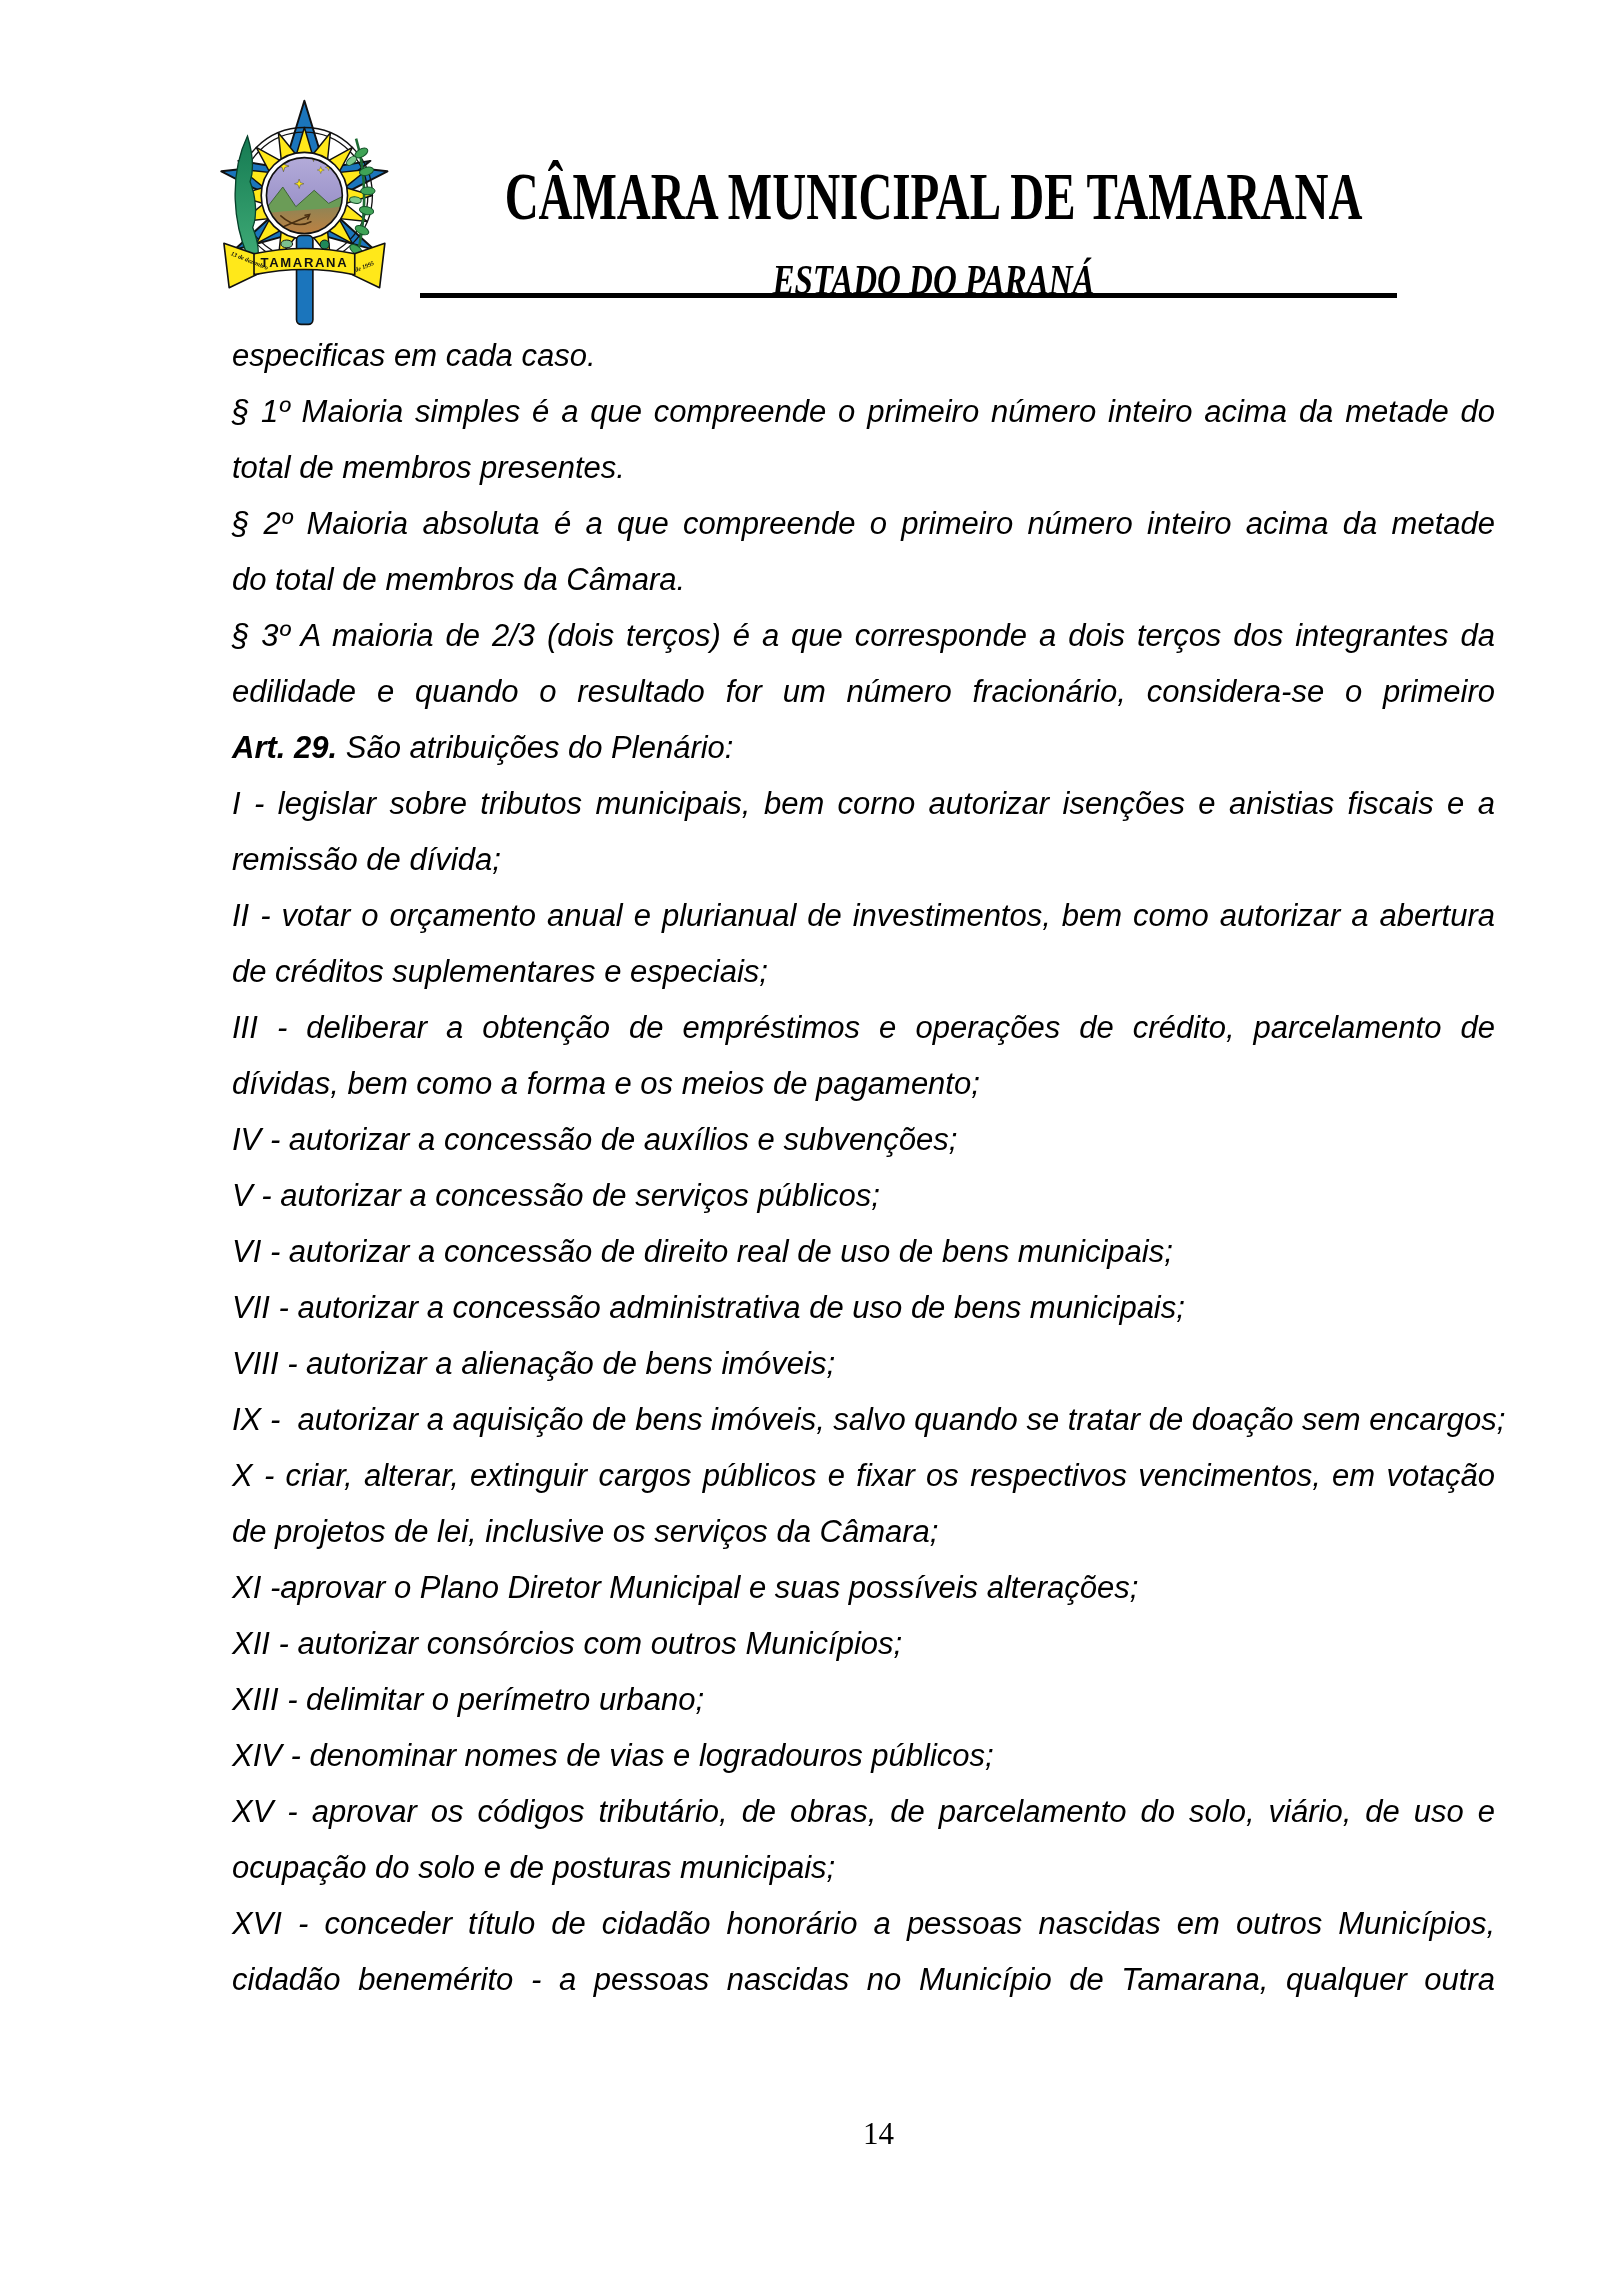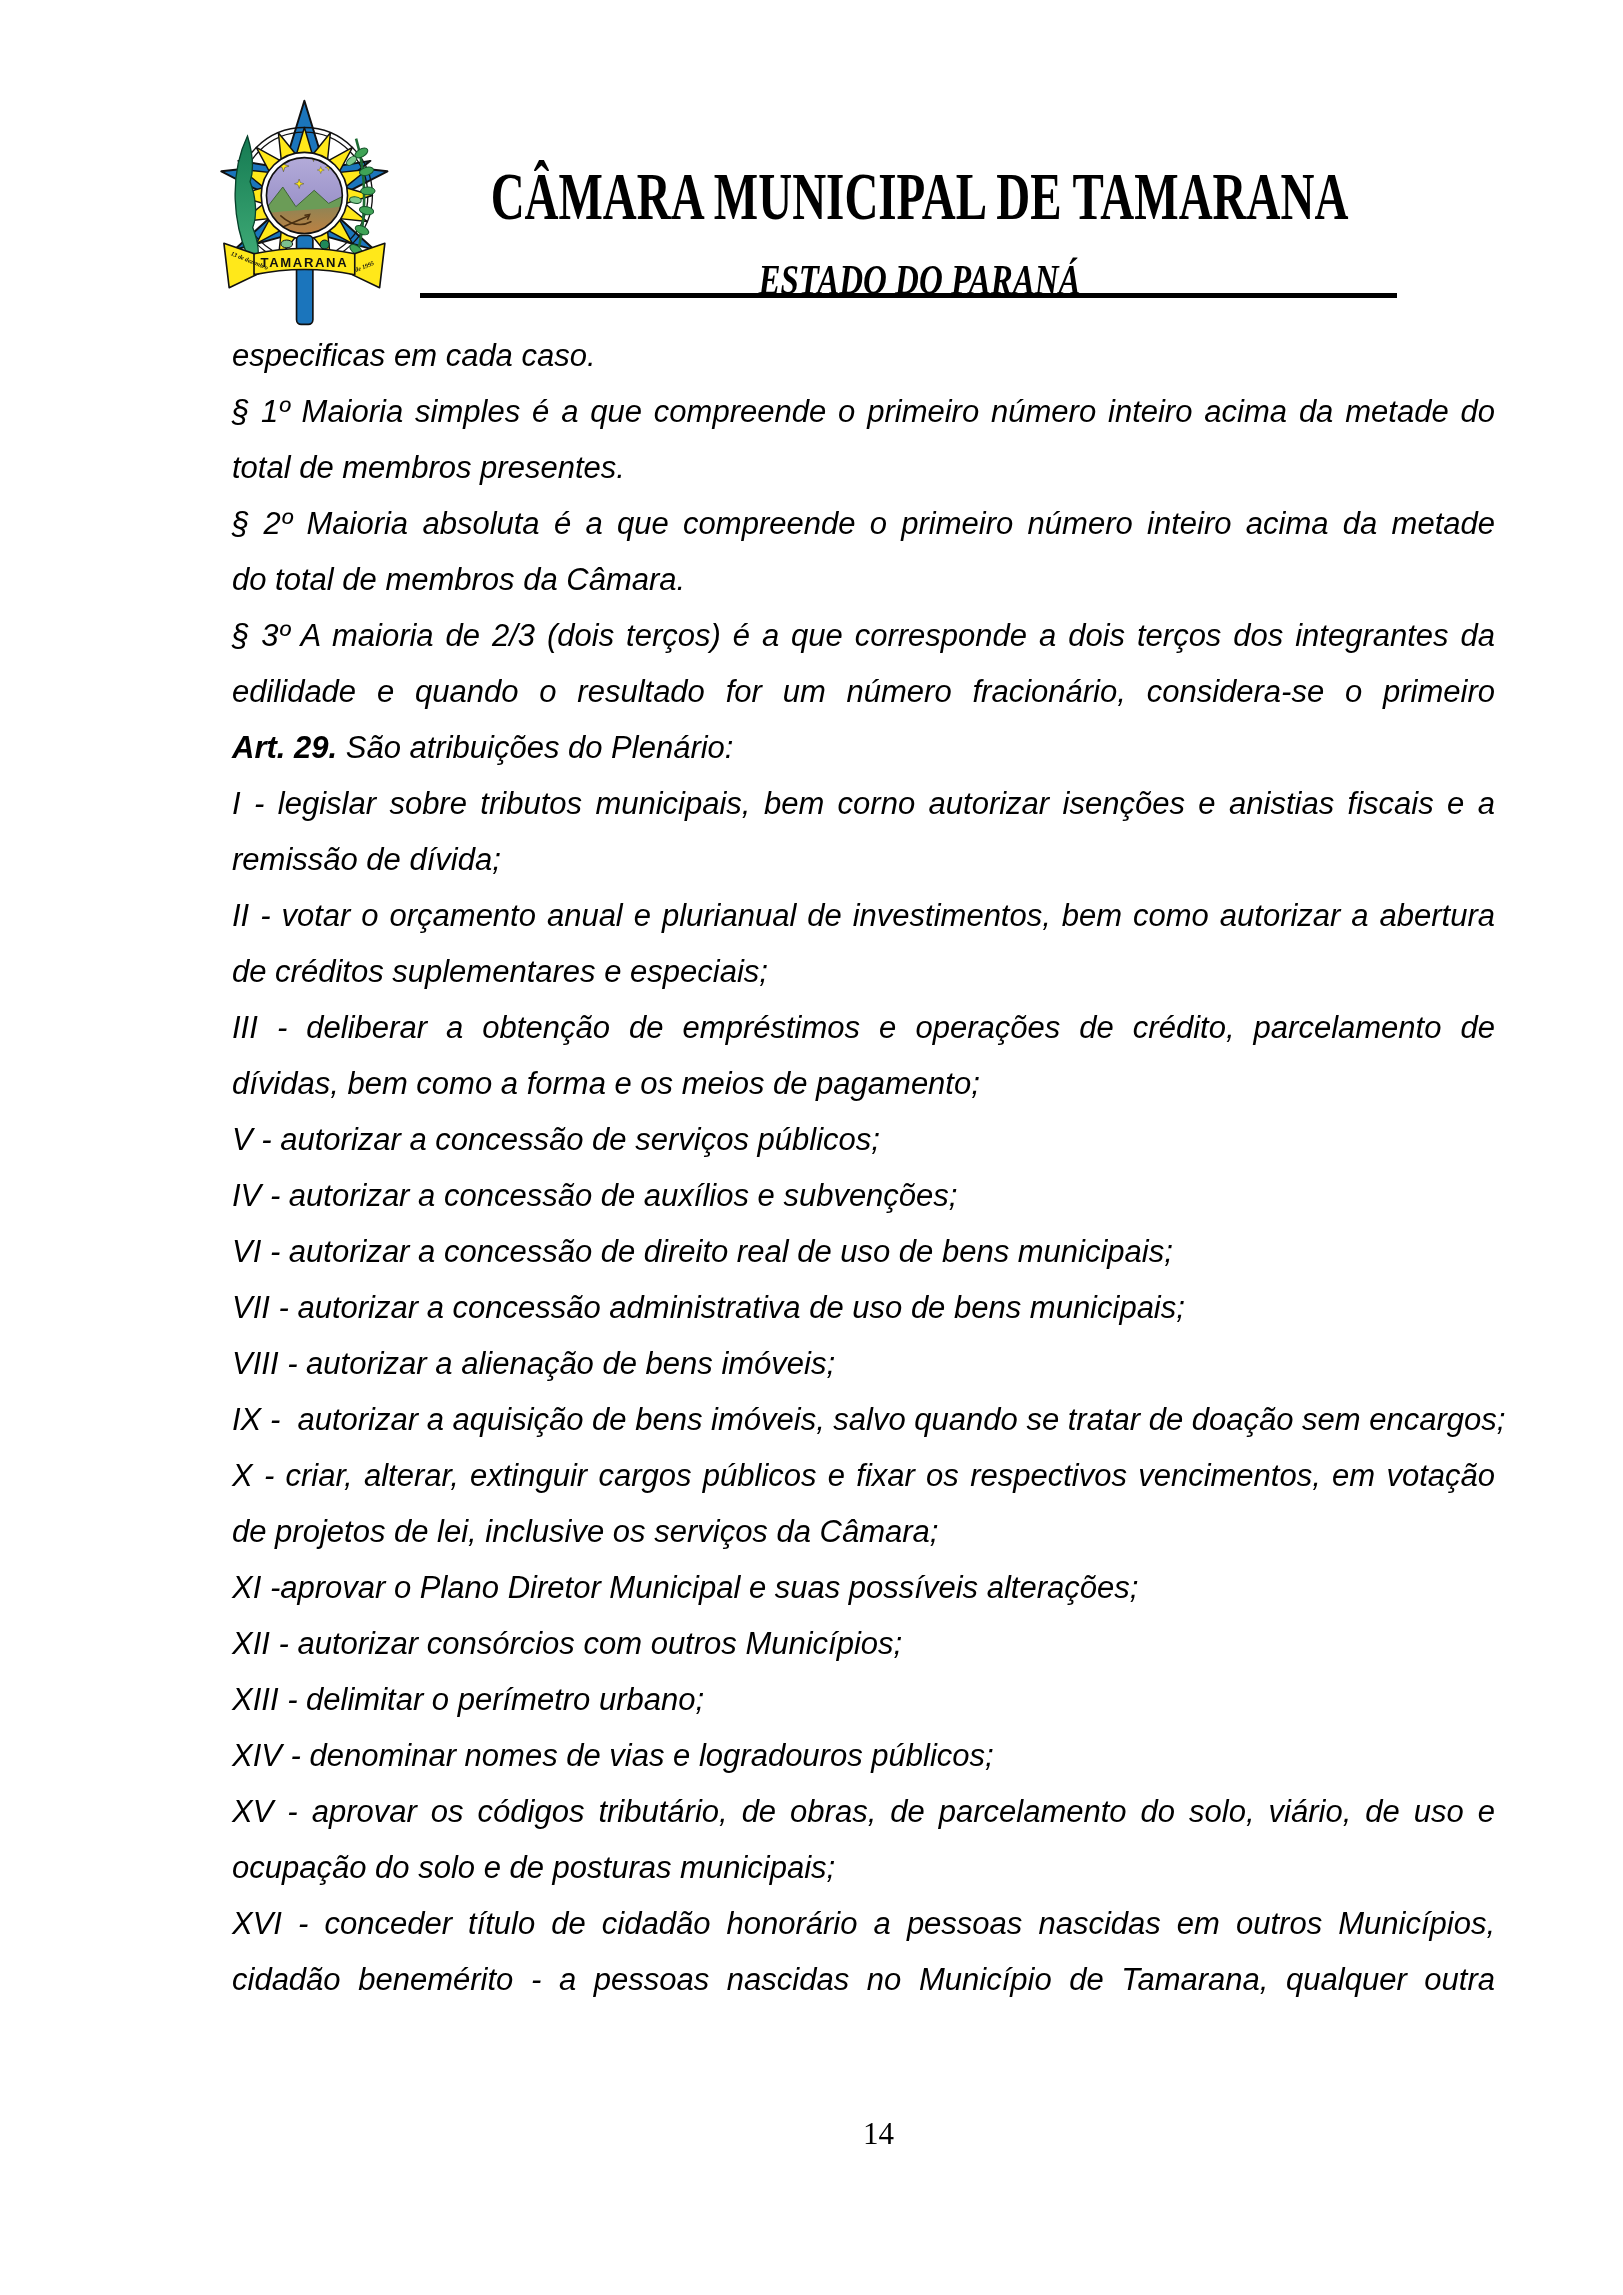--- a/index.html
+++ b/index.html
@@ -6,21 +6,21 @@
   .page {
     position:relative;
     width:1623px; height:2295px;
     background:#ffffff;
     color:#000;
     font-family:"Liberation Sans", sans-serif;
     overflow:hidden;
   }
   
   .logo { position:absolute; left:220px; top:98px; width:174px; height:233px; }
-  .titles { position:absolute; left:419px; top:183px; width:1001px; text-align:center; }
+  .titles { position:absolute; left:433px; top:183px; width:1001px; text-align:center; }
   .title {
     margin:0;
     font-family:"Liberation Serif", serif;
     font-weight:bold;
     font-size:47px; line-height:47px;
     transform:scaleY(1.42); transform-origin:50% 100%;
     white-space:nowrap; letter-spacing:0px;
   }
   .subtitle {
     margin:39px 0 0 0;
@@ -175,22 +175,22 @@
       <div class="line left">do total de membros da Câmara.</div>
       <div class="line just">§ 3º A maioria de 2/3 (dois terços) é a que corresponde a dois terços dos integrantes da</div>
       <div class="line just">edilidade e quando o resultado for um número fracionário, considera-se o primeiro</div>
       <div class="line left"><span class="bp">Art. 29.</span> São atribuições do Plenário:</div>
       <div class="line just">I - legislar sobre tributos municipais, bem corno autorizar isenções e anistias fiscais e a</div>
       <div class="line left">remissão de dívida;</div>
       <div class="line just">II - votar o orçamento anual e plurianual de investimentos, bem como autorizar a abertura</div>
       <div class="line left">de créditos suplementares e especiais;</div>
       <div class="line just">III - deliberar a obtenção de empréstimos e operações de crédito, parcelamento de</div>
       <div class="line left">dívidas, bem como a forma e os meios de pagamento;</div>
+      <div class="line left">IV - autorizar a concessão de auxílios e subvenções;</div>
       <div class="line left">V - autorizar a concessão de serviços públicos;</div>
-      <div class="line left">IV - autorizar a concessão de auxílios e subvenções;</div>
       <div class="line left">VI - autorizar a concessão de direito real de uso de bens municipais;</div>
       <div class="line left">VII - autorizar a concessão administrativa de uso de bens municipais;</div>
       <div class="line left">VIII - autorizar a alienação de bens imóveis;</div>
       <div class="line left">IX -  autorizar a aquisição de bens imóveis, salvo quando se tratar de doação sem encargos;</div>
       <div class="line just">X - criar, alterar, extinguir cargos públicos e fixar os respectivos vencimentos, em votação</div>
       <div class="line left">de projetos de lei, inclusive os serviços da Câmara;</div>
       <div class="line left">XI -aprovar o Plano Diretor Municipal e suas possíveis alterações;</div>
       <div class="line left">XII - autorizar consórcios com outros Municípios;</div>
       <div class="line left">XIII - delimitar o perímetro urbano;</div>
       <div class="line left">XIV - denominar nomes de vias e logradouros públicos;</div>

